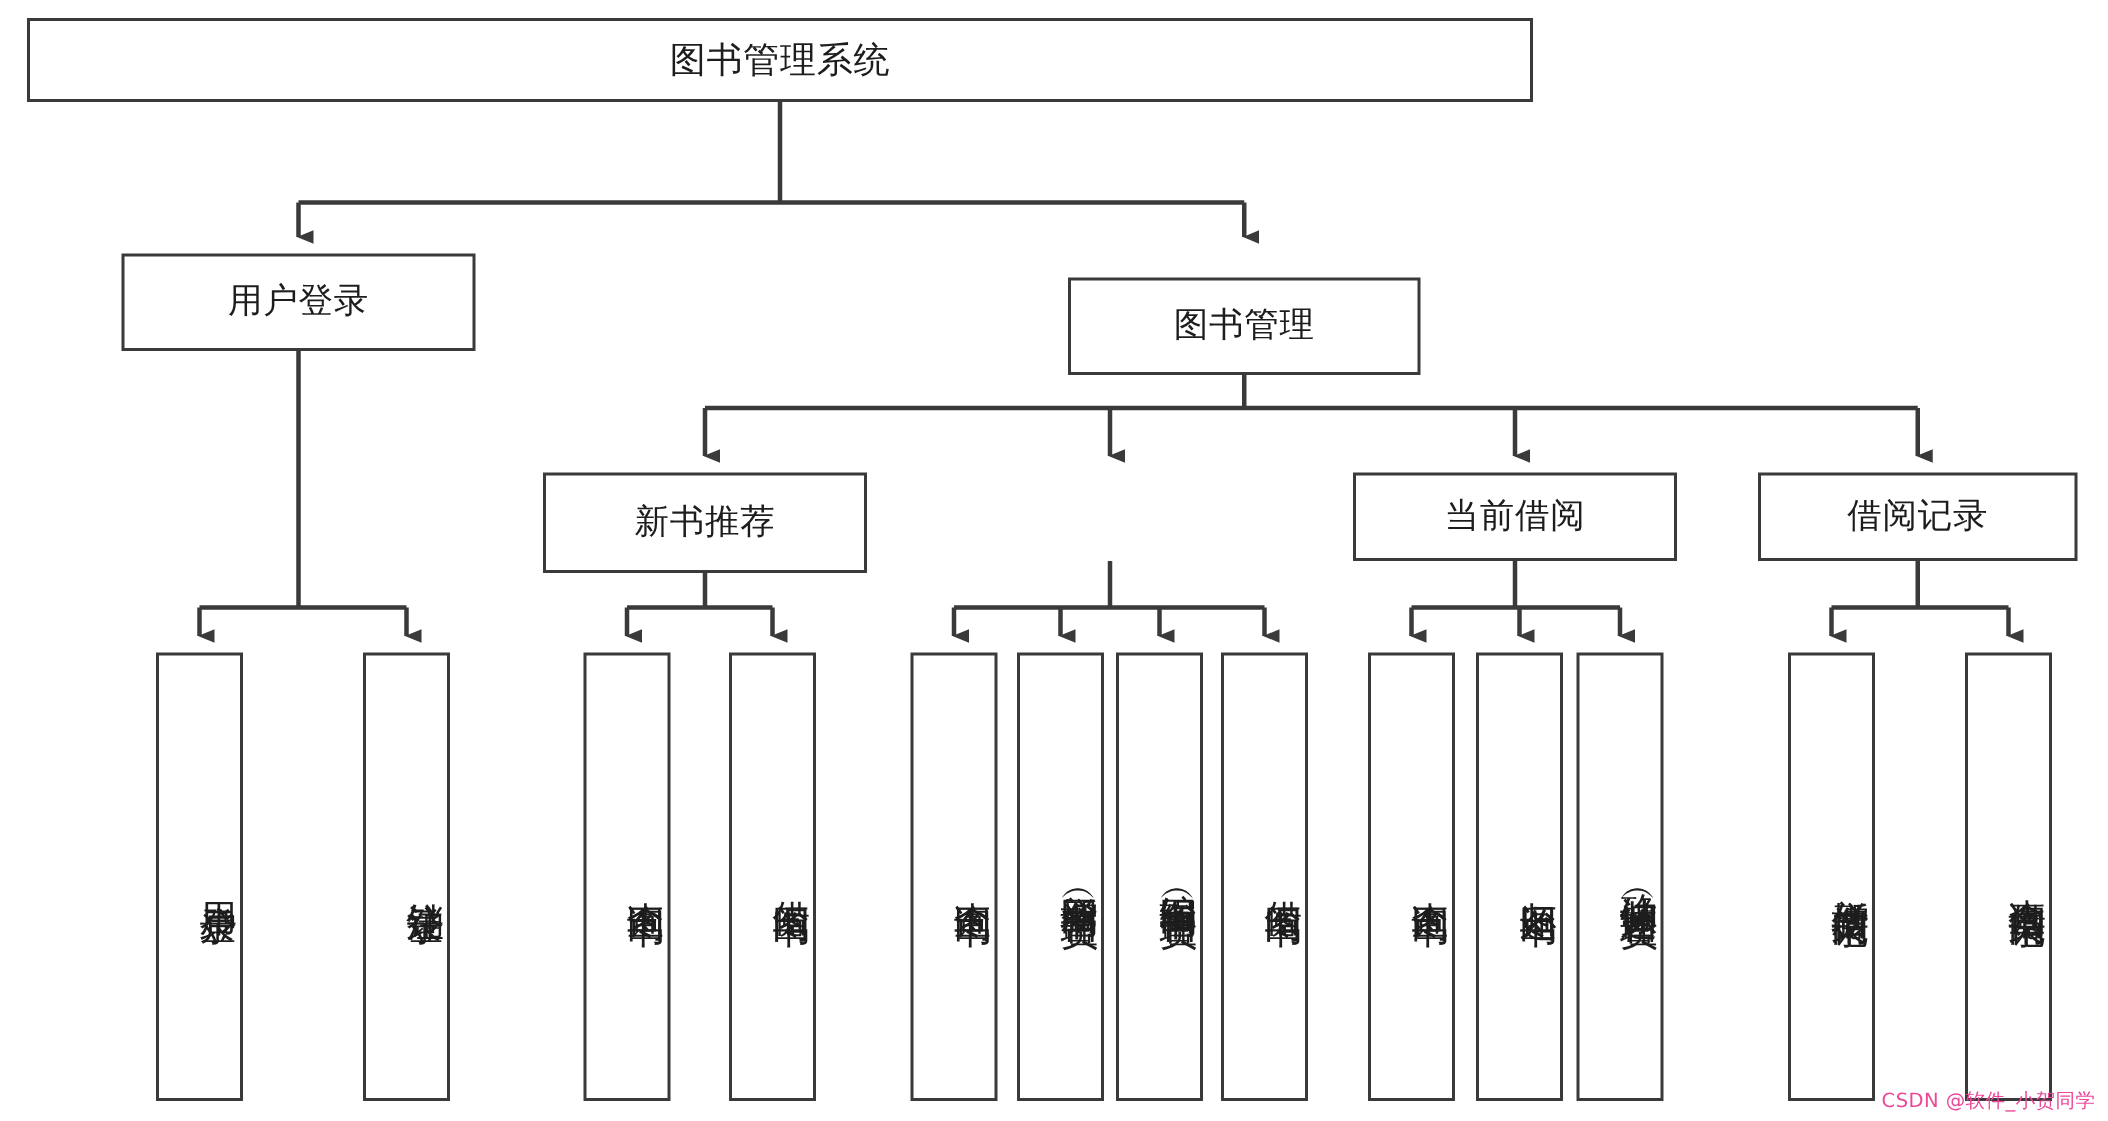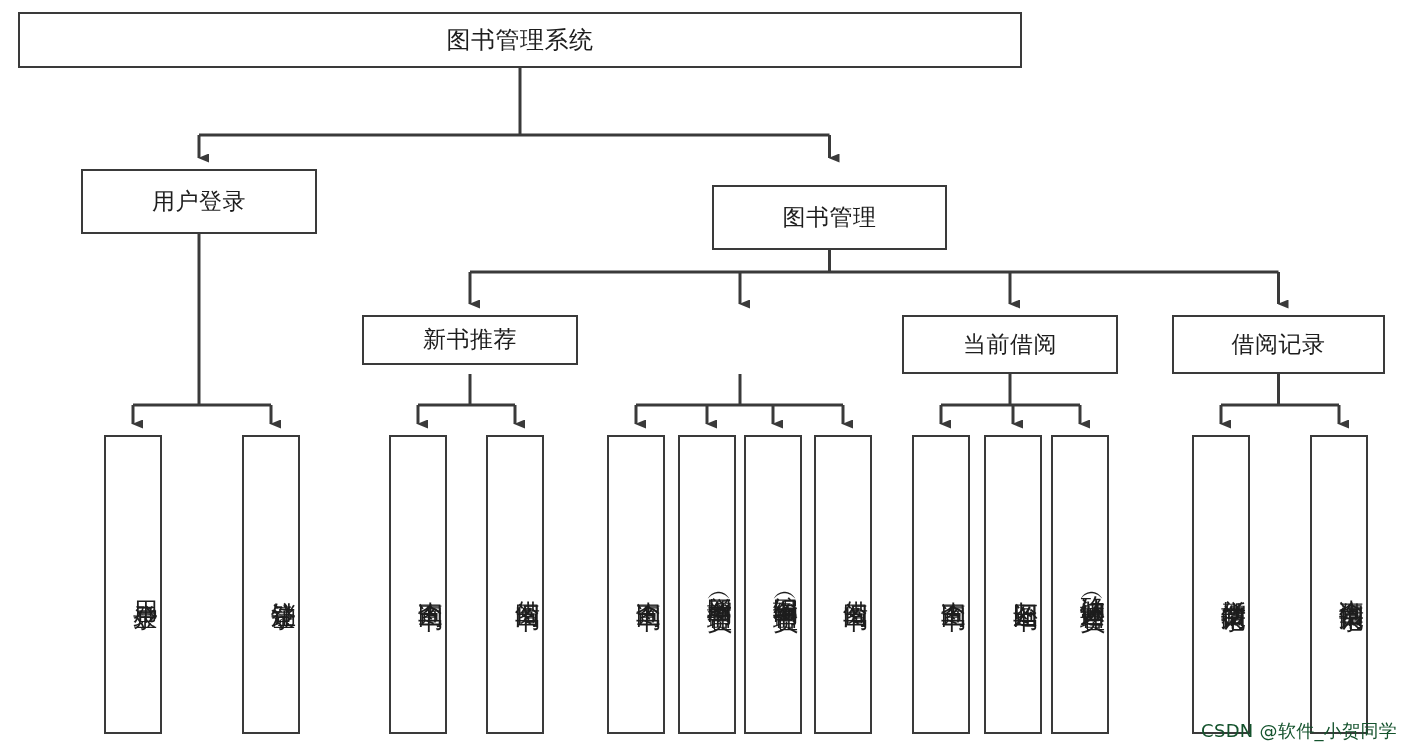--- a/index.html
+++ b/index.html
@@ -55,22 +55,22 @@
   .vlabel {
     writing-mode: vertical-rl;
     text-orientation: upright;
     display: block;
     white-space: nowrap;
   }
   .watermark {
     position: absolute;
     right: 8px;
     bottom: 4px;
-    font-size: 18px;
-    color: #14532d;
+    font-size: 13px;
+    color: #ec4899;
     white-space: nowrap;
     letter-spacing: 0.3px;
   }
 </style>
 </head>
 <body>
 
 <div id="canvas">
 
   <svg id="svg-layer" viewBox="0 0 1405 747" xmlns="http://www.w3.org/2000/svg">
@@ -114,21 +114,21 @@
         <line x1="1221" y1="405" x2="1221" y2="424" marker-end="url(#arrowhead)"></line>
         <line x1="1339" y1="405" x2="1339" y2="424" marker-end="url(#arrowhead)"></line>
       </g>
   </svg>
 
   <div class="node h root" style="left: 18px; top: 12px; width: 1004px; height: 56px;">图书管理系统</div>
 
   <div class="node h" style="left: 81px; top: 169px; width: 236px; height: 65px;">用户登录</div>
   <div class="node h" style="left: 712px; top: 169px; width: 235px; height: 65px; margin-top: 16px;">图书管理</div>
 
-  <div class="node h" style="left: 362px; top: 315px; width: 216px; height: 50px;">新书推荐</div>
+  <div class="node h" style="left: 362px; top: 315px; width: 216px; height: 67px;">新书推荐</div>
   <div class="node h" style="left: 902px; top: 315px; width: 216px; height: 59px;">当前借阅</div>
   <div class="node h" style="left: 1172px; top: 315px; width: 213px; height: 59px;">借阅记录</div>
 
   <div class="node v" style="left: 104px; top: 435px; width: 58px; height: 299px;">
     <span class="vlabel">用户登录</span>
   </div>
   <div class="node v" style="left: 242px; top: 435px; width: 58px; height: 299px;">
     <span class="vlabel">注销登录</span>
   </div>
   <div class="node v" style="left: 389px; top: 435px; width: 58px; height: 299px;">

